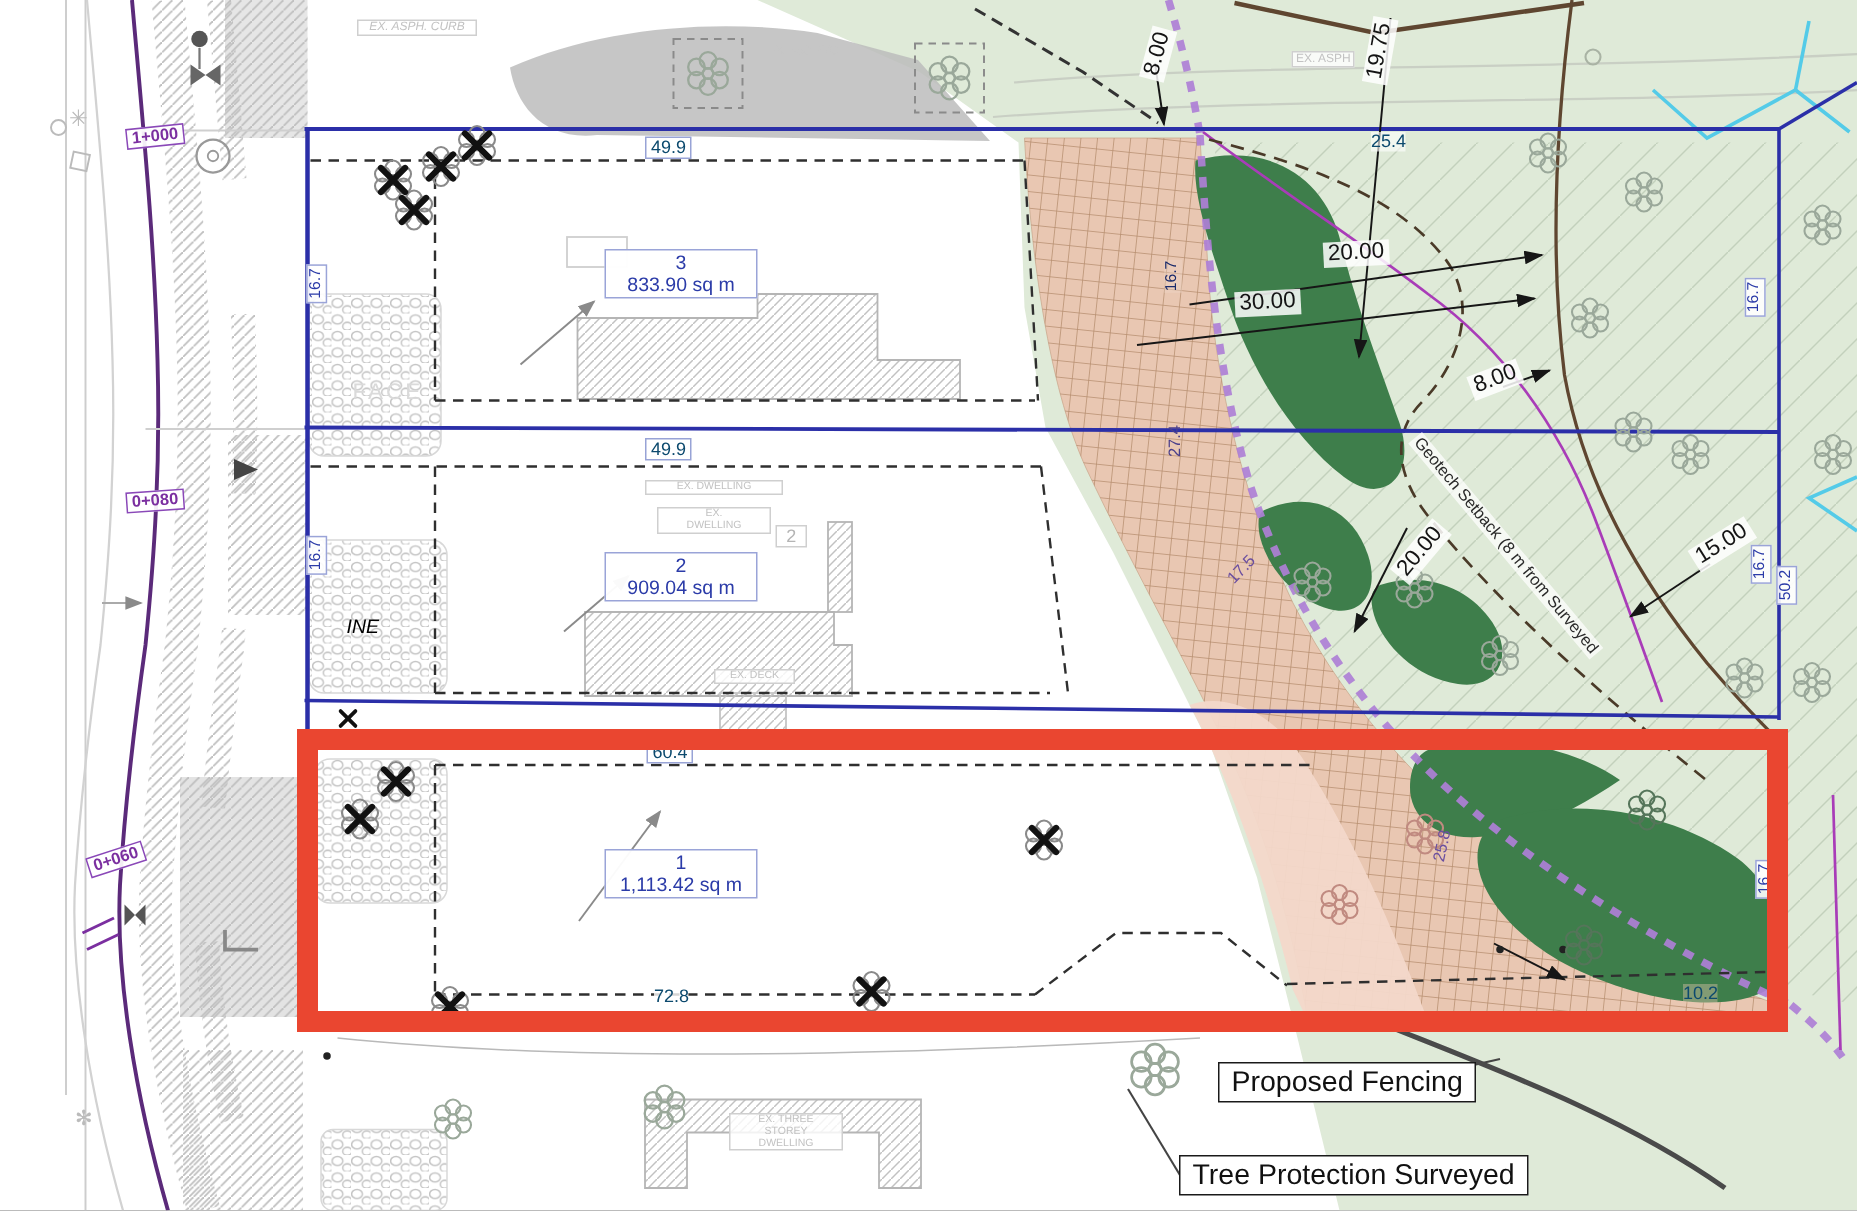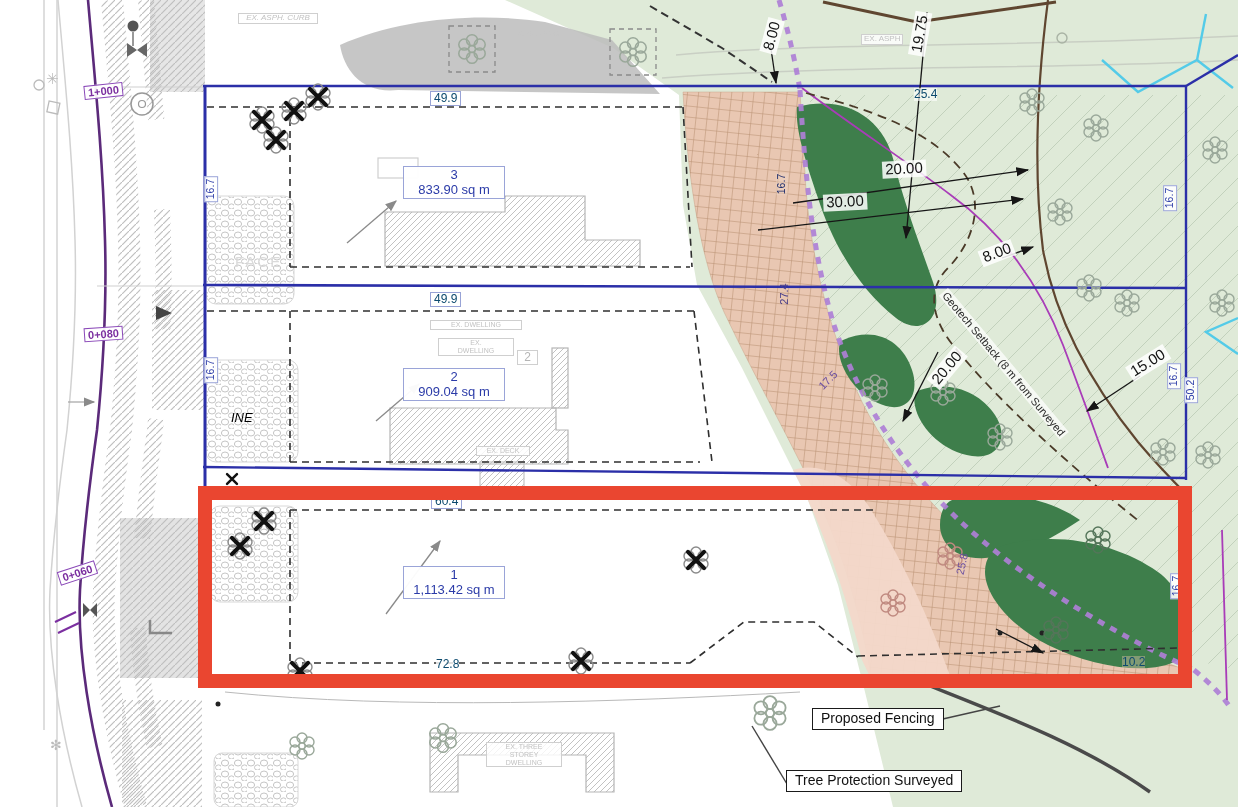--- a/index.html
+++ b/index.html
@@ -14,21 +14,21 @@
   .vdim{font-size:10.5px;color:#2b3ba8;background:rgba(255,255,255,.9);
         border:1px solid #9aa4d8;padding:0 2px;transform:translate(-50%,-50%) rotate(-90deg);}
   .vdim2{font-size:10.5px;transform:translate(-50%,-50%) rotate(-90deg);background:rgba(238,216,201,.4);padding:0 1px;}
   .lotbox{border:1px solid #9aa4d8;background:rgba(255,255,255,.96);color:#2b3ba8;
           font-size:13px;text-align:center;padding:1px 6px;}
   .graybox{border:1px solid #cfcfcf;background:rgba(255,255,255,.82);color:#c2c2c2;
            font-size:7px;text-align:center;padding:0 2px;}
   .graytxt{color:#c6c6c6;font-size:8px;}
   .station{color:#7b2fa0;font-size:11px;font-weight:bold;border:1px solid #8a48b8;
            background:rgba(255,255,255,.92);padding:0 3px;}
-  .legendbox{border:1.5px solid #1a1a1a;background:#fff;color:#111;font-size:14px;padding:2px 8px;}
+  .legendbox{border:1.5px solid #1a1a1a;background:#fff;color:#111;font-size:19px;padding:2px 8px;}
   .title{font-size:46px;font-weight:800;color:#0c0c0c;letter-spacing:1px;}
   #redbox{position:absolute;left:198px;top:486px;width:994px;height:202px;box-sizing:border-box;
           border:14px solid #ea4630;z-index:30;pointer-events:none;}
 </style>
 </head>
 <body>
 
 <div id="canvas">
 
 <svg id="linework" width="1238" height="807" viewBox="0 0 1238 807">

